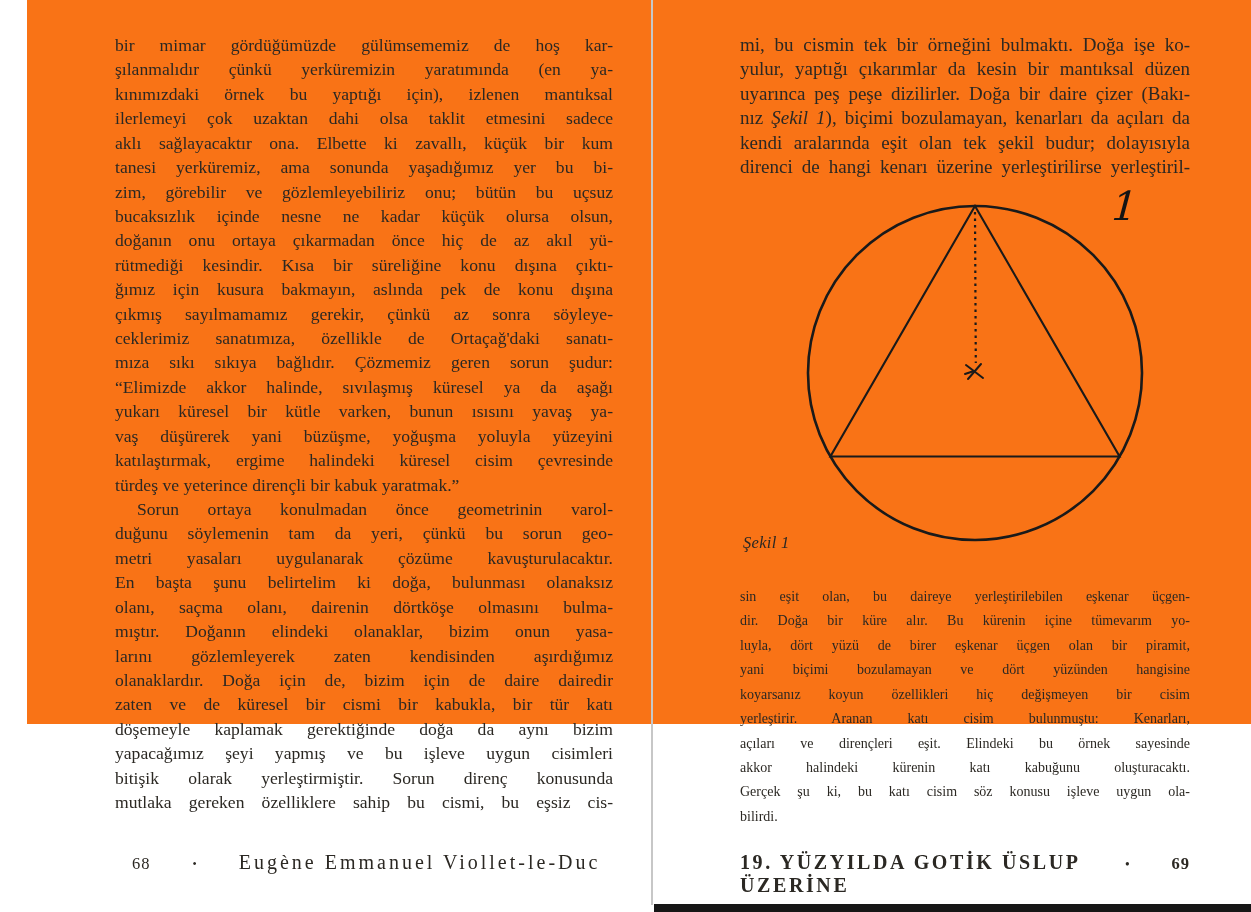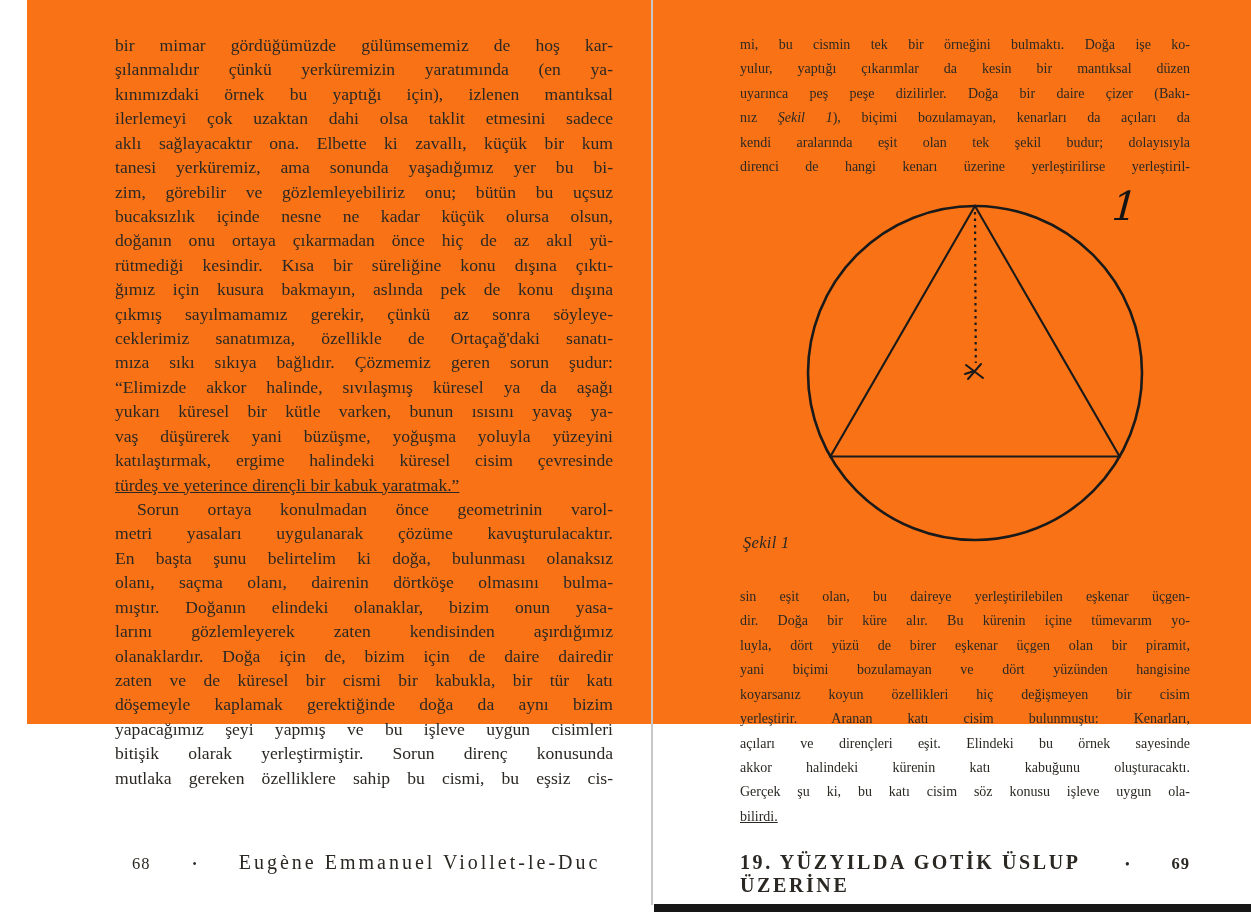--- a/index.html
+++ b/index.html
@@ -20,29 +20,29 @@
   }
   .scan-edge {
     position:absolute; left:627px; top:904px; width:618px; height:8px;
     background:#161616;
   }
   .text-col {
     position:absolute;
     color:#2b2823;
   }
   .col-left  { left:88px;  top:33px; width:498px; font-size:17.6px; line-height:24.42px; }
-  .col-right-top    { left:713px; top:33px;  width:450px; font-size:14px; line-height:24.42px; color:#2b2823; }
+  .col-right-top    { left:713px; top:33px;  width:450px; font-size:19px; line-height:24.42px; color:#2b2823; }
   .col-right-bottom { left:713px; top:585px; width:450px; font-size:14px; line-height:24.42px; color:#2b2823; }
   .tline {
     text-align:justify;
     text-align-last:justify;
     white-space:normal;
   }
   .tline.indent { text-indent:22px; }
-  .tline.para-end { text-align-last:left;text-decoration:underline; }
+  .tline.para-end { text-align-last:left; }
   .tline i { font-style:italic; }
 
   .figure-wrap {
     position:absolute; left:713px; top:185px; width:450px; height:365px;
   }
   .figure-wrap svg { display:block; }
   .figure-label {
     position:absolute; left:1085px; top:183px;
     font-family:"DejaVu Serif", serif;
     font-style:italic; font-size:40px; color:#141414;
@@ -84,20 +84,21 @@
       <div class="tline">ğımız için kusura bakmayın, aslında pek de konu dışına</div>
       <div class="tline">çıkmış sayılmamamız gerekir, çünkü az sonra söyleye-</div>
       <div class="tline">ceklerimiz sanatımıza, özellikle de Ortaçağ'daki sanatı-</div>
       <div class="tline">mıza sıkı sıkıya bağlıdır. Çözmemiz geren sorun şudur:</div>
       <div class="tline">“Elimizde akkor halinde, sıvılaşmış küresel ya da aşağı</div>
       <div class="tline">yukarı küresel bir kütle varken, bunun ısısını yavaş ya-</div>
       <div class="tline">vaş düşürerek yani büzüşme, yoğuşma yoluyla yüzeyini</div>
       <div class="tline">katılaştırmak, ergime halindeki küresel cisim çevresinde</div>
       <div class="tline para-end">türdeş ve yeterince dirençli bir kabuk yaratmak.”</div>
       <div class="tline indent">Sorun ortaya konulmadan önce geometrinin varol-</div>
+      <div class="tline">duğunu söylemenin tam da yeri, çünkü bu sorun geo-</div>
       <div class="tline">metri yasaları uygulanarak çözüme kavuşturulacaktır.</div>
       <div class="tline">En başta şunu belirtelim ki doğa, bulunması olanaksız</div>
       <div class="tline">olanı, saçma olanı, dairenin dörtköşe olmasını bulma-</div>
       <div class="tline">mıştır. Doğanın elindeki olanaklar, bizim onun yasa-</div>
       <div class="tline">larını gözlemleyerek zaten kendisinden aşırdığımız</div>
       <div class="tline">olanaklardır. Doğa için de, bizim için de daire dairedir</div>
       <div class="tline">zaten ve de küresel bir cismi bir kabukla, bir tür katı</div>
       <div class="tline">döşemeyle kaplamak gerektiğinde doğa da aynı bizim</div>
       <div class="tline">yapacağımız şeyi yapmış ve bu işleve uygun cisimleri</div>
       <div class="tline">bitişik olarak yerleştirmiştir. Sorun direnç konusunda</div>

